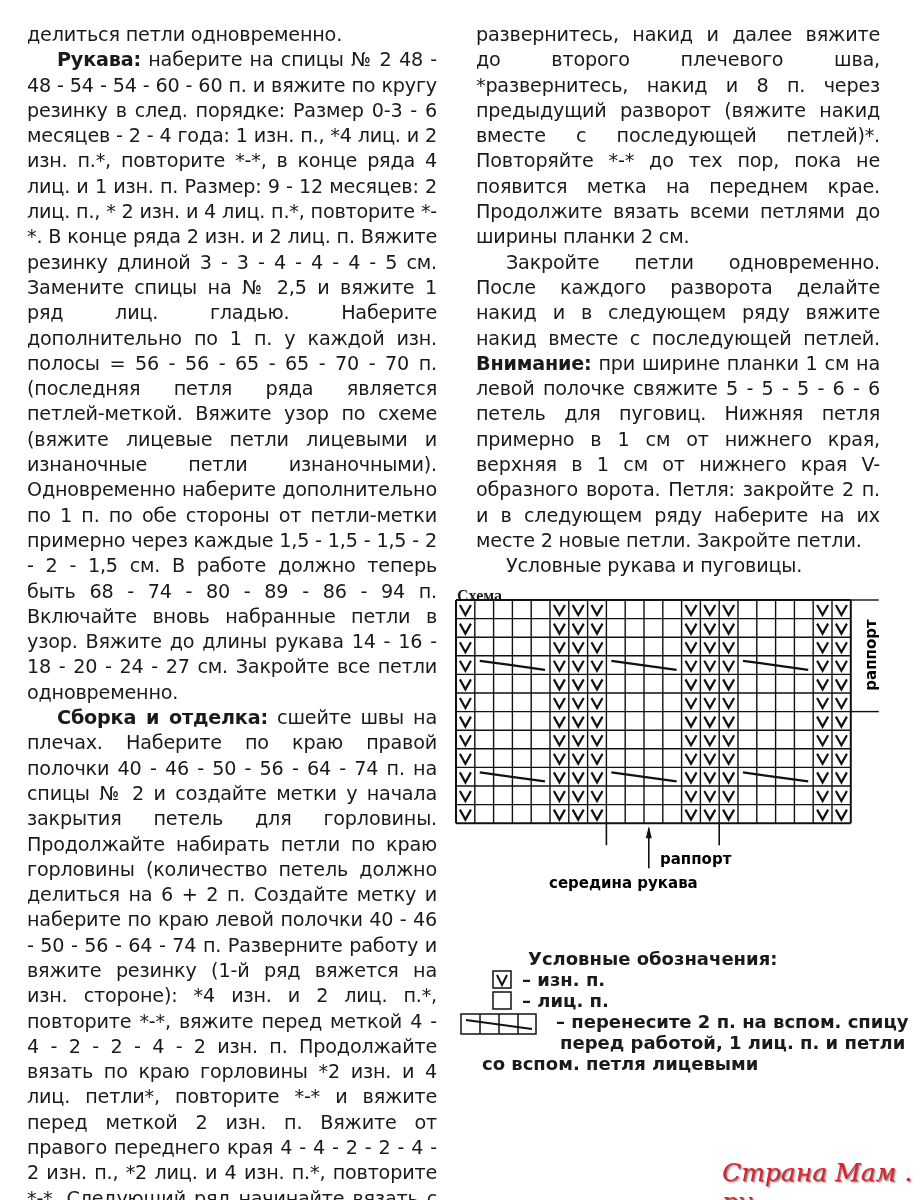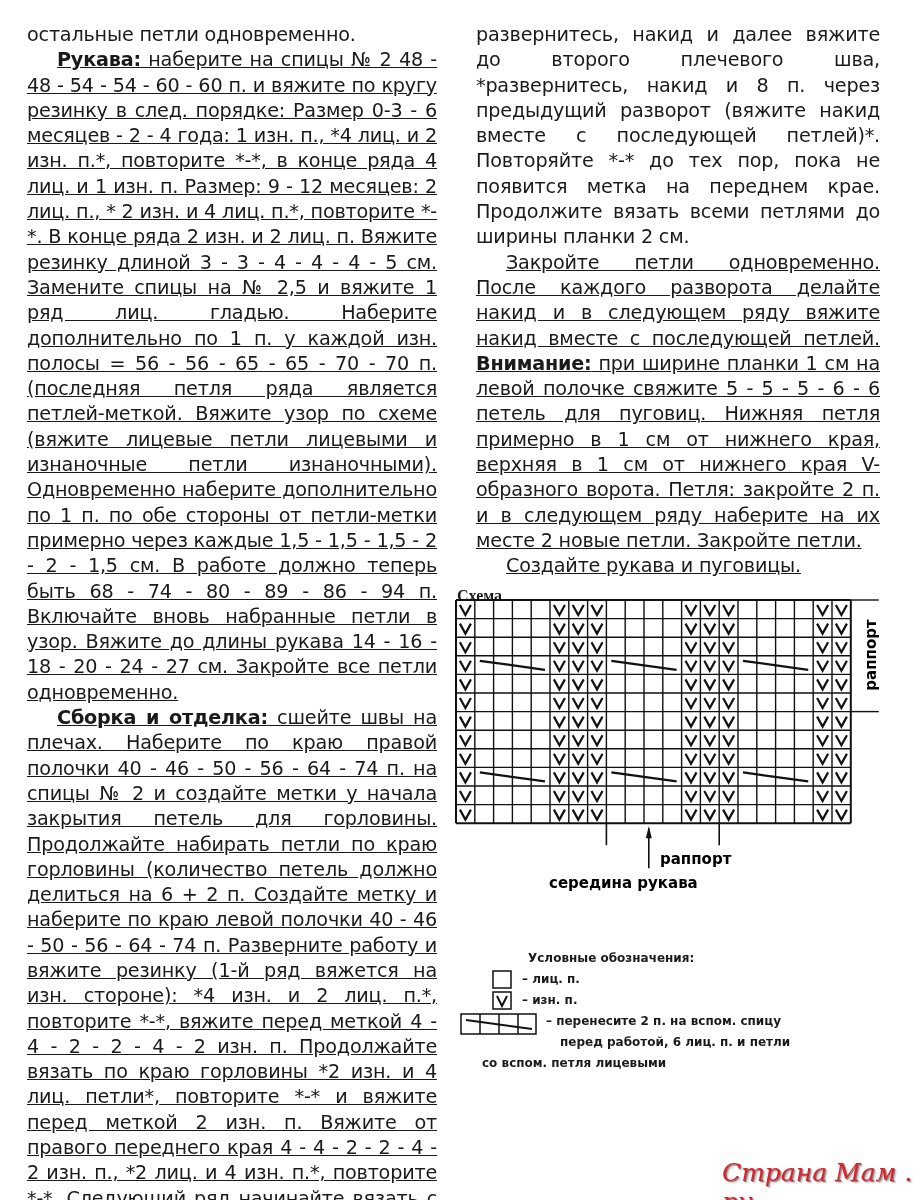--- a/index.html
+++ b/index.html
@@ -7,52 +7,52 @@
     width:920px; height:1200px; background:#ffffff; position:relative; overflow:hidden;
     font-family:"DejaVu Sans", sans-serif; color:#1a1a1a;
   }
   .col {
     position:absolute; top:22px; font-size:19.2px; line-height:25.3px; letter-spacing:-0.2px;
     text-align:justify;
   }
   .col-left { left:27px; width:410px; }
   .col-right { left:476px; width:404px; }
   .col p { margin:0; text-align:justify; text-align-last:left; }
-  .col p.indent { text-indent:30px;text-decoration:underline; }
+  .col p.indent { text-indent:30px; }
   .col b { font-weight:bold; }
   .schema-title {
     position:absolute; left:457px; top:587px; font-weight:bold; font-size:16px;
     font-family:Liberation Serif, serif;
   }
   svg.grid { position:absolute; left:0; top:0; }
   .label-bold { font-family:"DejaVu Sans", sans-serif; font-weight:bold; }
   .legend {
-    position:absolute; left:490px; top:948px; font-size:12px; font-weight:bold; line-height:21px;
+    position:absolute; left:490px; top:948px; font-size:18px; font-weight:bold; line-height:21px;
     font-family:"DejaVu Sans", sans-serif;
   }
   .legend .row { position:relative; height:21px; }
   .legend .title { margin-left:38px; }
   .watermark {
     position:absolute; left:722px; top:1158px; color:#e1202a; font-family:"DejaVu Serif", serif;
     font-style:italic; font-size:25px; text-shadow:1px 1px 0 #888, 2px 2px 2px #bbb;
   }
 </style>
 </head>
 <body>
 
 <div class="col col-left">
-  <p>остальные петли одновременно.</p>
+  <p>делиться петли одновременно.</p>
   <p class="indent"><b>Рукава:</b><span> наберите на спицы № 2 48 - 48 - 54 - 54 - 60 - 60 п. и вяжите по кругу резинку в след. порядке: Размер 0-3 - 6  месяцев - 2 - 4 года: 1 изн. п., *4 лиц. и 2 изн. п.*, повторите *-*, в конце ряда 4 лиц. и 1 изн. п. Размер: 9 - 12 месяцев: 2 лиц. п., * 2 изн. и 4 лиц. п.*, повторите *-*. В конце ряда 2 изн. и 2 лиц. п. Вяжите резинку длиной 3 - 3 - 4 - 4 - 4 - 5 см. Замените спицы на № 2,5 и вяжите 1 ряд лиц. гладью. Наберите дополнительно по 1 п. у каждой изн. полосы = 56 - 56 - 65 - 65 - 70 - 70 п. (последняя петля ряда является петлей-меткой. Вяжите узор по схеме (вяжите лицевые петли лицевыми и изнаночные петли изнаночными). Одновременно наберите дополнительно по 1 п. по обе стороны от петли-метки примерно через каждые 1,5 - 1,5 - 1,5 - 2 - 2 - 1,5 см. В работе должно теперь быть 68 - 74 - 80 - 89 - 86 - 94 п. Включайте вновь набранные петли в узор. Вяжите до длины рукава 14 - 16 - 18 - 20 - 24 - 27 см. Закройте все петли одновременно.</span></p>
   <p class="indent"><b>Сборка и отделка:</b><span> сшейте швы на плечах. Наберите по краю правой полочки 40 - 46 - 50 - 56 - 64 - 74 п. на спицы № 2 и создайте метки у начала закрытия петель для горловины. Продолжайте набирать петли по краю горловины (количество петель должно делиться на 6 + 2 п.  Создайте метку и наберите по краю левой полочки 40 - 46 - 50 - 56 - 64 - 74 п. Разверните работу и вяжите резинку (1-й ряд вяжется на изн. стороне): *4 изн. и 2 лиц. п.*, повторите *-*, вяжите перед меткой 4 - 4 - 2 - 2 - 4 -  2 изн. п. Продолжайте вязать по краю горловины *2 изн. и 4 лиц. петли*, повторите *-* и вяжите перед меткой 2 изн. п. Вяжите от правого переднего края 4 - 4 - 2 - 2 - 4 - 2 изн. п., *2 лиц. и 4 изн. п.*, повторите *-*. Следующий ряд начинайте вязать с лиц. стороны воротника. Вяжите укороченные ряды в след. порядке: вяжите до плечевого шва,</span></p>
 </div>
 
 <div class="col col-right">
   <p>развернитесь, накид и далее вяжите до второго плечевого шва, *развернитесь, накид и 8 п. через предыдущий разворот (вяжите накид вместе с последующей петлей)*. Повторяйте *-*  до тех пор, пока не появится метка на переднем крае. Продолжите вязать всеми петлями до ширины планки 2 см.</p>
   <p class="indent"><span>Закройте петли одновременно. После каждого разворота делайте накид и в следующем ряду вяжите накид вместе с последующей петлей. </span><b>Внимание:</b><span> при ширине планки 1 см на левой полочке свяжите  5 - 5 - 5 - 6 - 6 петель для пуговиц. Нижняя петля примерно в 1 см от нижнего края, верхняя в 1 см от нижнего края V-образного ворота. Петля: закройте 2 п. и в следующем ряду наберите на их месте 2 новые петли. Закройте петли.</span></p>
-  <p class="indent">Создайте рукава и пуговицы.</p>
+  <p class="indent">Условные рукава и пуговицы.</p>
 </div>
 
 <div class="schema-title">Схема</div>
 
 <svg class="grid" width="920" height="1200" xmlns="http://www.w3.org/2000/svg">
   <g id="grid-cells"></g>
   <g id="grid-lines">
       <line x1="456" y1="600" x2="456" y2="823.2" stroke="#111" stroke-width="2"></line>
       <line x1="474.8" y1="600" x2="474.8" y2="823.2" stroke="#111" stroke-width="1.4"></line>
       <line x1="493.6" y1="600" x2="493.6" y2="823.2" stroke="#111" stroke-width="1.4"></line>
@@ -216,41 +216,41 @@
   <text id="rapport-side" class="label-bold" font-size="15" transform="translate(876,655) rotate(-90)" text-anchor="middle">раппорт</text>
   <text class="label-bold" font-size="15" x="660" y="864">раппорт</text>
   <text class="label-bold" font-size="15" x="549" y="888">середина рукава</text>
 </svg>
 
 <div class="legend">
   <div class="row title">Условные обозначения:</div>
   <div class="row">
     <svg width="26" height="20" style="position:absolute;left:0;top:1px">
       <rect x="3" y="1" width="18" height="17" fill="#fff" stroke="#111" stroke-width="1.5"></rect>
-    </svg>
-    <span style="position:absolute;left:32px">– лиц. п.</span>
-  </div>
-  <div class="row">
-    <svg width="26" height="20" style="position:absolute;left:0;top:1px">
-      <rect x="3" y="1" width="18" height="17" fill="#fff" stroke="#111" stroke-width="1.5"></rect>
       <path d="M7 5 L12 15 L17 5" fill="none" stroke="#111" stroke-width="2"></path>
     </svg>
     <span style="position:absolute;left:32px">– изн. п.</span>
+  </div>
+  <div class="row">
+    <svg width="26" height="20" style="position:absolute;left:0;top:1px">
+      <rect x="3" y="1" width="18" height="17" fill="#fff" stroke="#111" stroke-width="1.5"></rect>
+    </svg>
+    <span style="position:absolute;left:32px">– лиц. п.</span>
   </div>
   <div class="row">
     <svg width="80" height="24" style="position:absolute;left:-30px;top:2px">
       <rect x="1" y="1" width="75" height="20" fill="#fff" stroke="#111" stroke-width="1.5"></rect>
       <line x1="20" y1="1" x2="20" y2="21" stroke="#111" stroke-width="1.5"></line>
       <line x1="39" y1="1" x2="39" y2="21" stroke="#111" stroke-width="1.5"></line>
       <line x1="58" y1="1" x2="58" y2="21" stroke="#111" stroke-width="1.5"></line>
       <line x1="6" y1="7" x2="72" y2="16" stroke="#111" stroke-width="2"></line>
     </svg>
-    <span style="position:absolute;left:56px;white-space:nowrap">– перенесите 2 п. на вспом. спицу</span>
-  </div>
-  <div class="row">
-    <span style="position:absolute;left:70px;white-space:nowrap">перед работой, 6 лиц. п. и  петли</span>
+    <span style="position:absolute;left:66px;white-space:nowrap">– перенесите 2 п. на вспом. спицу</span>
+  </div>
+  <div class="row">
+    <span style="position:absolute;left:70px;white-space:nowrap">перед работой, 1 лиц. п. и  петли</span>
   </div>
   <div class="row">
     <span style="position:absolute;left:-8px;white-space:nowrap">со вспом. петля лицевыми</span>
   </div>
 </div>
 
 <div class="watermark">Страна Мам . ру</div>
 
 </body></html>

